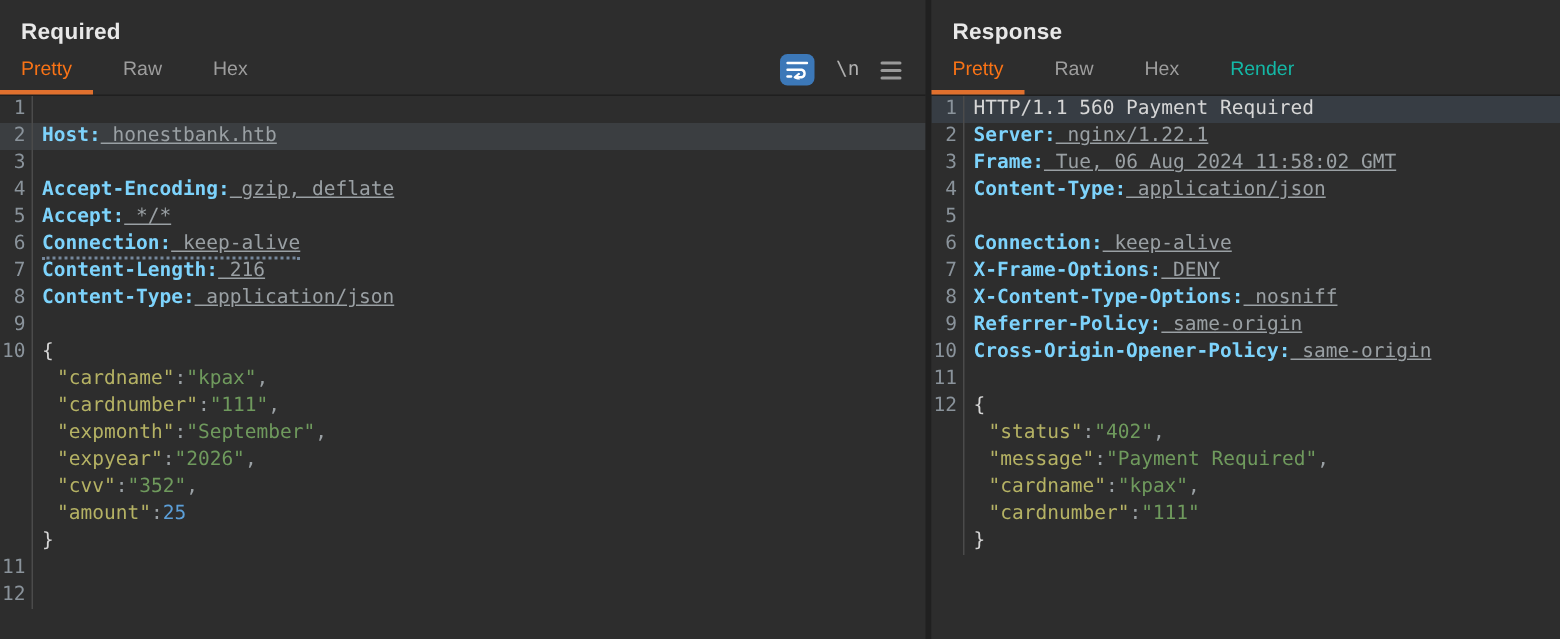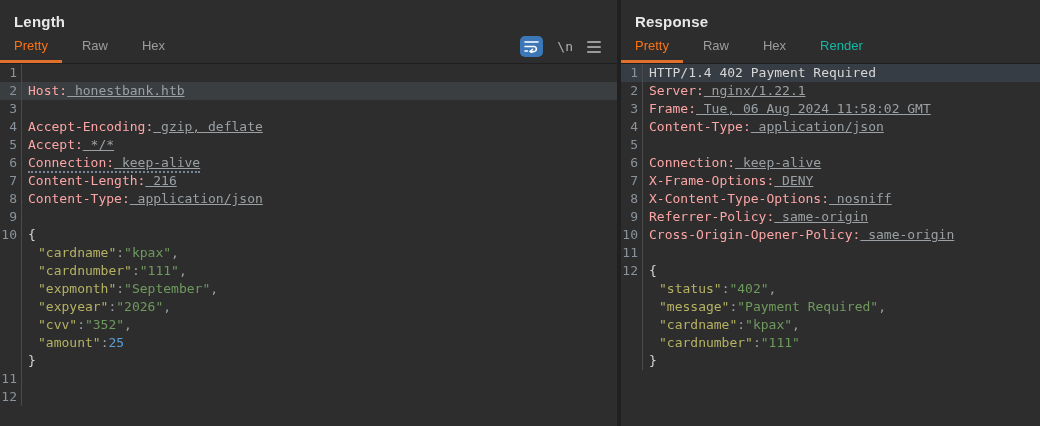--- a/index.html
+++ b/index.html
@@ -48,36 +48,36 @@
   .row { display: flex; height: 18px; line-height: 18px; white-space: pre; }
   .row.hl-req { background: #3b3e41; }
   .row.hl-res { background: #373d44; }
   .gutter {
     flex: 0 0 22px; text-align: right; padding-right: 4px;
     color: #8a939b; border-right: 1px solid #4b4b4b; overflow: hidden;
   }
   .code { padding-left: 6px; }
   .code.wrap { padding-left: 16px; }
   .tok-plain { color: #d6d6d6; }
-  .tok-name  { color: #fca5a5; }
+  .tok-name  { color: #7dd3fc; font-weight: bold; }
   .tok-val   { color: #9aa0a4; text-decoration: underline; }
   .tok-key   { color: #b5b264; }
   .tok-str   { color: #6f9a5d; }
   .tok-num   { color: #5c9fd8; }
   .tok-punct { color: #9aa0a4; }
   .tok-brace { color: #d6d6d6; }
   .dotted { border-bottom: 2px dotted #76889c; padding-bottom: 1px; }
 </style>
 </head>
 <body>
 
 <div class="workspace">
 
   <div class="panel request">
-    <div class="panel-title">Length</div>
+    <div class="panel-title">Required</div>
     <div class="tab-bar">
 
       <div class="tab active">Pretty</div>
         <div class="tab">Raw</div>
         <div class="tab">Hex</div>
       <div class="tab-toolbar">
         <div class="icon-wrap-btn">
           <svg width="15" height="13" viewBox="0 0 15 13">
             <path d="M1 2 H14" stroke="#ffffff" stroke-width="1.6" fill="none" stroke-linecap="round"></path>
             <path d="M1 6.5 H10.5 A2.6 2.6 0 0 1 10.5 11.5 H7.5" stroke="#ffffff" stroke-width="1.6" fill="none" stroke-linecap="round"></path>
@@ -120,21 +120,21 @@
 
   <div class="panel response">
     <div class="panel-title">Response</div>
     <div class="tab-bar">
       <div class="tab active">Pretty</div>
         <div class="tab">Raw</div>
         <div class="tab">Hex</div>
         <div class="tab disabled">Render</div>
     </div>
     <div class="editor">
-        <div class="row hl-res"><span class="gutter">1</span><span class="code"><span class="tok-plain">HTTP/1.4 402 Payment Required</span></span></div>
+        <div class="row hl-res"><span class="gutter">1</span><span class="code"><span class="tok-plain">HTTP/1.1 560 Payment Required</span></span></div>
         <div class="row"><span class="gutter">2</span><span class="code"><span class="tok-name">Server:</span><span class="tok-val"> nginx/1.22.1</span></span></div>
         <div class="row"><span class="gutter">3</span><span class="code"><span class="tok-name">Frame:</span><span class="tok-val"> Tue, 06 Aug 2024 11:58:02 GMT</span></span></div>
         <div class="row"><span class="gutter">4</span><span class="code"><span class="tok-name">Content-Type:</span><span class="tok-val"> application/json</span></span></div>
         <div class="row"><span class="gutter">5</span></div>
         <div class="row"><span class="gutter">6</span><span class="code"><span class="tok-name">Connection:</span><span class="tok-val"> keep-alive</span></span></div>
         <div class="row"><span class="gutter">7</span><span class="code"><span class="tok-name">X-Frame-Options:</span><span class="tok-val"> DENY</span></span></div>
         <div class="row"><span class="gutter">8</span><span class="code"><span class="tok-name">X-Content-Type-Options:</span><span class="tok-val"> nosniff</span></span></div>
         <div class="row"><span class="gutter">9</span><span class="code"><span class="tok-name">Referrer-Policy:</span><span class="tok-val"> same-origin</span></span></div>
         <div class="row"><span class="gutter">10</span><span class="code"><span class="tok-name">Cross-Origin-Opener-Policy:</span><span class="tok-val"> same-origin</span></span></div>
         <div class="row"><span class="gutter">11</span><span class="code"></span></div>

